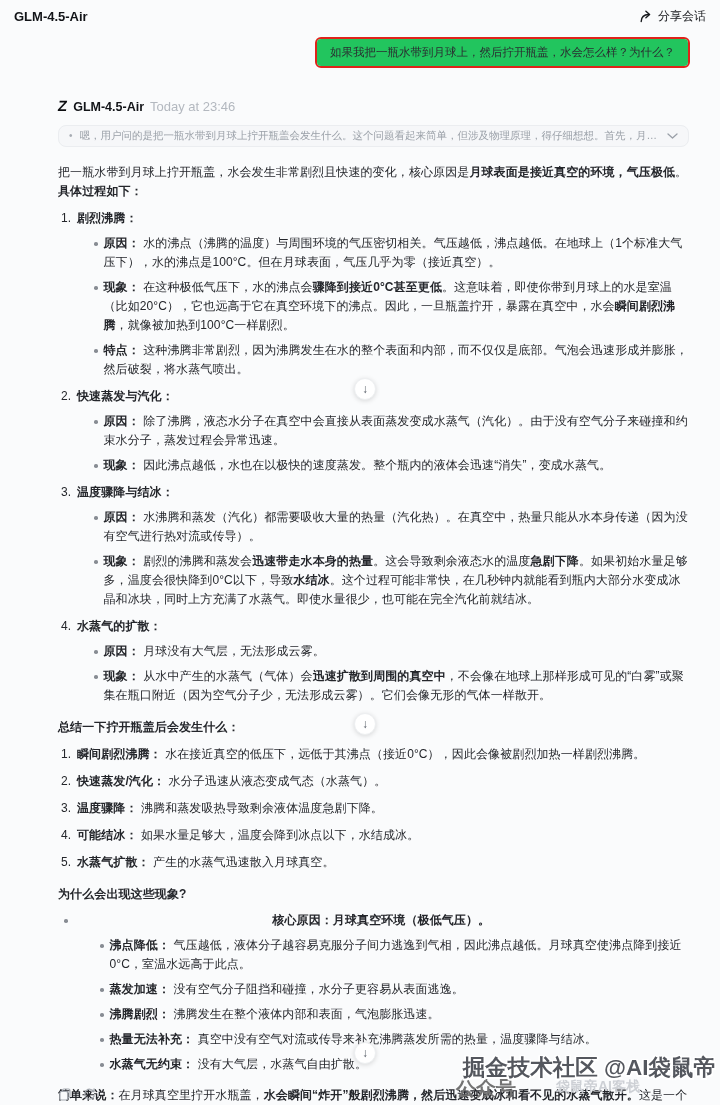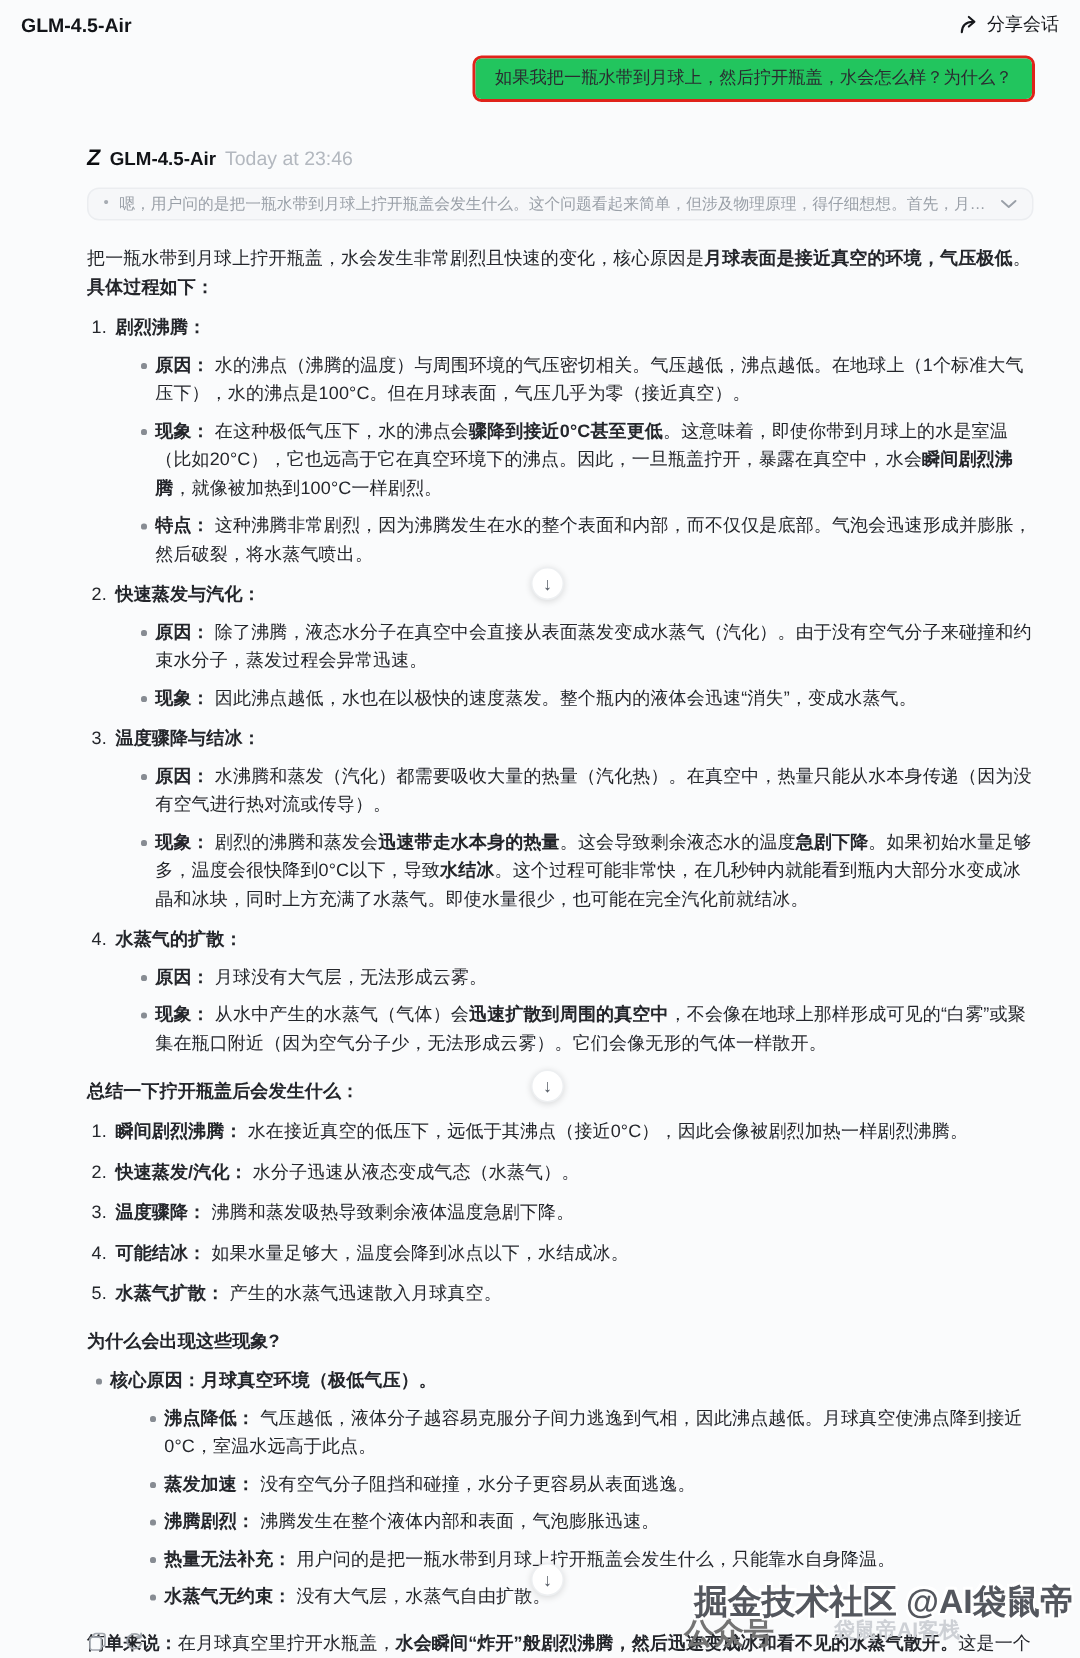--- a/index.html
+++ b/index.html
@@ -31,21 +31,21 @@
   .ai-body { margin-top:12px; font-size:12px; line-height:19px; letter-spacing:.1px; }
   .ai-body b { font-weight:700; }
   .intro { margin-top:16px; }
   .oli { display:flex; margin-top:8px; }
   .num { width:19px; flex:none; padding-left:3px; }
   .oli-c { flex:1; }
   .sub { display:flex; margin-left:17px; margin-top:6px; }
   .dot { flex:none; width:3.5px; height:3.5px; border-radius:50%; background:#878c93; margin:8px 6px 0 0; }
   .subp { flex:1; }
   .heading { margin-top:13px; font-weight:700; }
-  .why-l1 { display:flex; margin-left:6px; margin-top:7px; }
+  .why-l1 { display:flex; margin-left:6px; margin-top:7px;text-align:center; }
   .why-l2 { display:flex; margin-left:42px; margin-top:6px; }
   .final { margin-top:12px; }
   
   .actions { position:absolute; left:57px; top:1087px; display:flex; gap:10px; }
   .act { width:15px; height:15px; display:flex; align-items:center; justify-content:center; cursor:pointer; }
   
   .scrollbtn { position:absolute; left:354px; width:22px; height:22px; border-radius:50%; background:#ffffff; border:1px solid #edeff1; box-shadow:0 1px 5px rgba(0,0,0,.14); display:flex; align-items:center; justify-content:center; color:#565d66; font-size:12px; cursor:pointer; z-index:5; }
   
   .wm { position:absolute; top:1048px; right:4px; width:330px; height:57px; pointer-events:none; z-index:6; }
   .wm-ghost1 { position:absolute; left:70px; top:27px; font-size:20px; font-weight:700; color:#737373; }
@@ -194,21 +194,21 @@
       <div class="why-l2">
           <span class="dot"></span>
         <p class="subp"><b>蒸发加速：</b><span> 没有空气分子阻挡和碰撞，水分子更容易从表面逃逸。</span></p>
         </div>
       <div class="why-l2">
           <span class="dot"></span>
         <p class="subp"><b>沸腾剧烈：</b><span> 沸腾发生在整个液体内部和表面，气泡膨胀迅速。</span></p>
         </div>
       <div class="why-l2">
           <span class="dot"></span>
-        <p class="subp"><b>热量无法补充：</b><span> 用户问的是把一瓶水带到月球上拧开瓶盖会发生什么，只能靠水自身降温。</span></p>
+        <p class="subp"><b>热量无法补充：</b><span> 真空中没有空气对流或传导来补充沸腾蒸发所需的热量，温度骤降与结冰。</span></p>
         </div>
       <div class="why-l2">
           <span class="dot"></span>
         <p class="subp"><b>水蒸气无约束：</b><span> 没有大气层，水蒸气自由扩散。</span></p>
         </div>
 
       <p class="final"><b>简单来说：</b><span>在月球真空里拧开水瓶盖，</span><b>水会瞬间“炸开”般剧烈沸腾，然后迅速变成冰和看不见的水蒸气散开。</b><span>这是一个非常直观展示气压对物态影响的过程。阿波罗宇航员在月球上确实做过类似的实验，观察到了水沸腾结冰的现象。</span></p>
 
     </div>
   </section>

